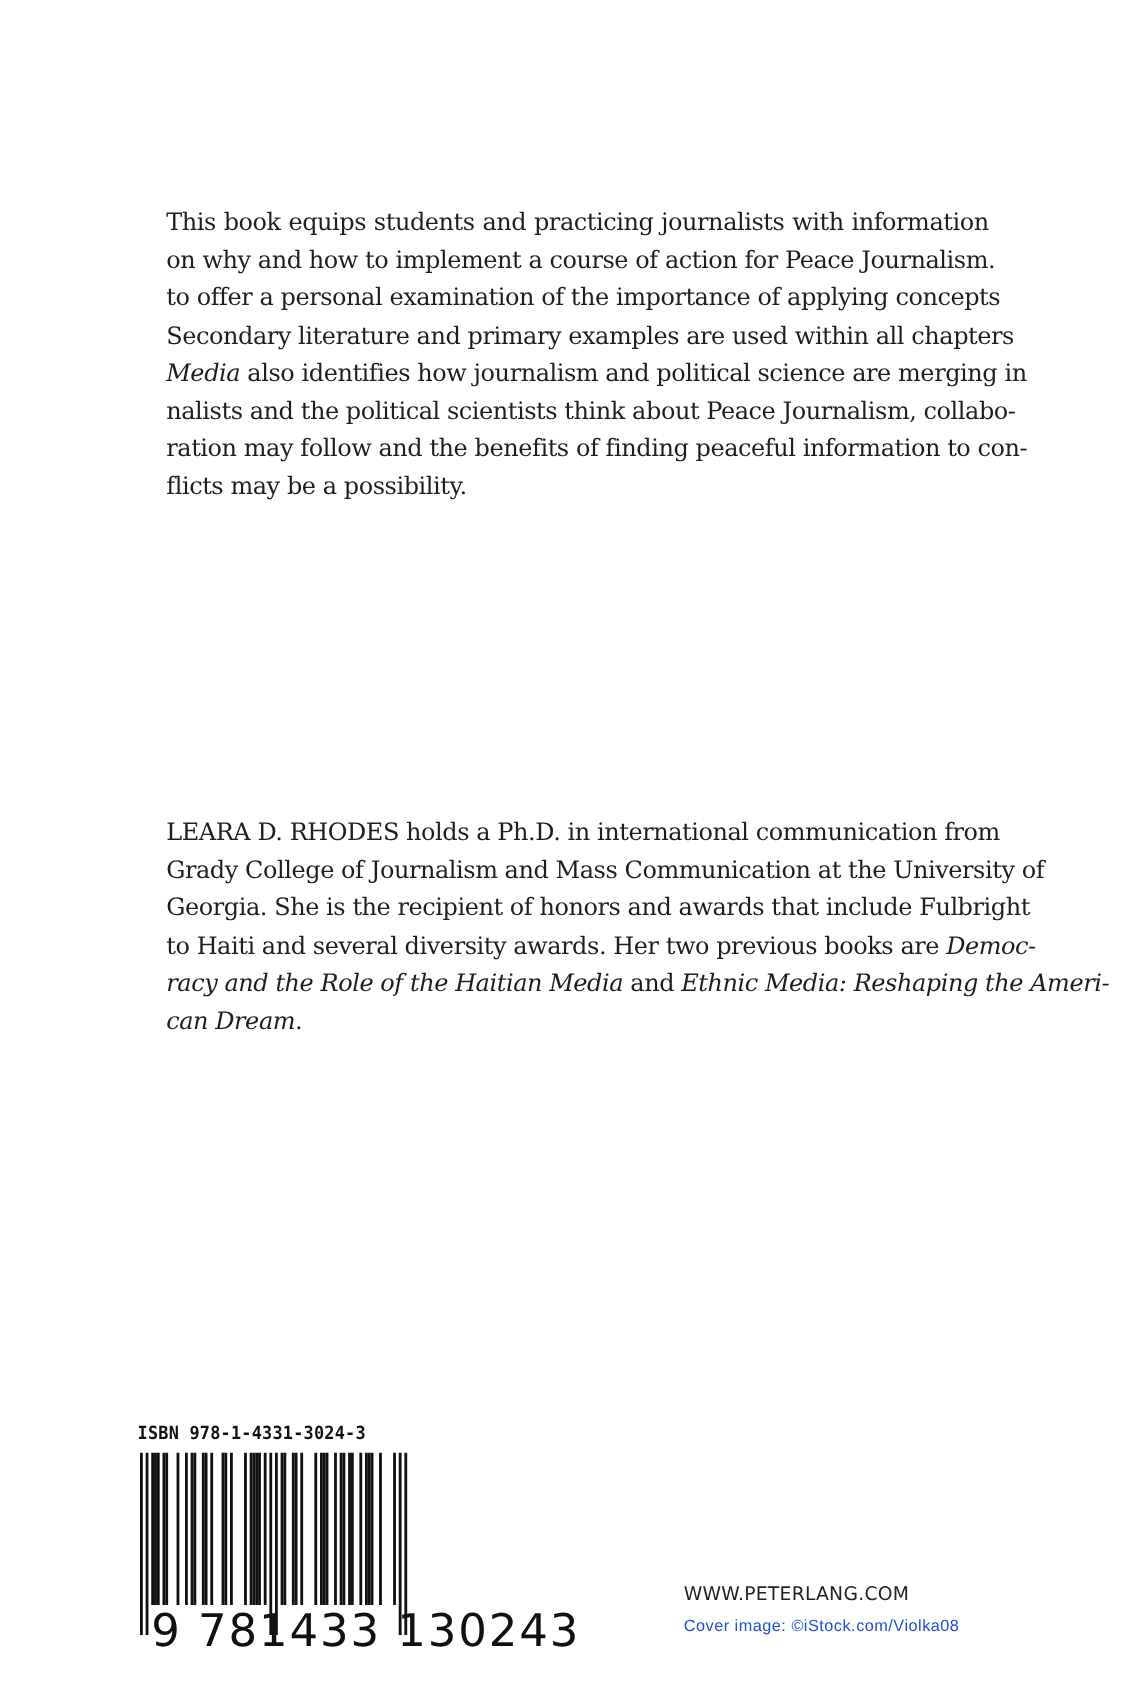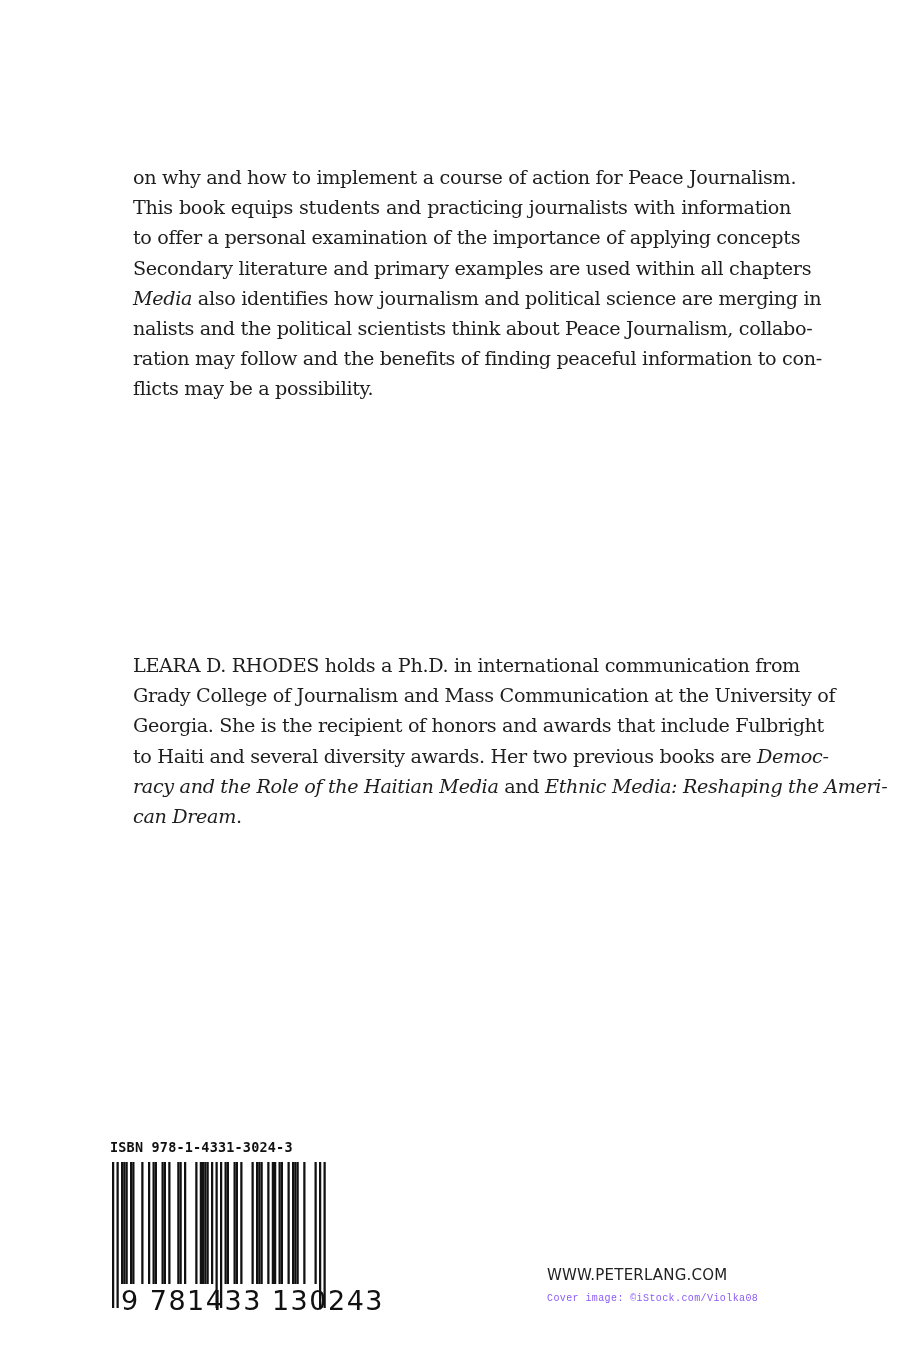--- a/index.html
+++ b/index.html
@@ -5,30 +5,30 @@
   html, body { margin: 0; padding: 0; background: #ffffff; }
   body { width: 907px; height: 1360px; position: relative; overflow: hidden; }
   .para { position: absolute; left: 133px; width: 658px; font-family: "DejaVu Serif", "Liberation Serif", serif; font-size: 19.2px; color: #1e1e1e; letter-spacing: -0.35px; }
   .line { display: block; height: 30.2px; line-height: 30.2px; white-space: nowrap; text-align: justify; text-align-last: justify; }
   .line.last { text-align-last: left; }
   .para i { font-style: italic; }
   #p1 { top: 163px; }
   #p2 { top: 651px; }
   #isbn-text { position: absolute; left: 110px; top: 1139px; font-family: "DejaVu Sans Mono", "Liberation Mono", monospace; font-size: 14.5px; font-weight: bold; color: #111; letter-spacing: 0.2px; transform: scaleX(0.93); transform-origin: left; }
   #barcode { position: absolute; left: 112px; top: 1162px; }
-  #barcode-digits { position: absolute; left: 121px; top: 1285px; font-family: "DejaVu Sans", "Liberation Sans", sans-serif; font-size: 27px; color: #111; }
+  #barcode-digits { position: absolute; left: 121px; top: 1285px; font-family: "DejaVu Sans", "Liberation Sans", sans-serif; font-size: 36px; color: #111; }
   #site-url { position: absolute; left: 547px; top: 1266px; font-family: "DejaVu Sans", "Liberation Sans", sans-serif; font-size: 15px; color: #222; letter-spacing: 0.2px; }
-  #cover-credit { position: absolute; left: 547px; top: 1293px; font-family: Liberation Mono, monospace; font-size: 10px; color: #8b5cf6; letter-spacing: 0.4px; }
+  #cover-credit { position: absolute; left: 547px; top: 1293px; font-family: Liberation Sans, sans-serif; font-size: 13px; color: #1d4ed8; letter-spacing: 0.4px; }
 </style>
 </head>
 <body>
 
 <div id="p1" class="para">
+    <span class="line"><span>This book equips students and practicing journalists with information</span></span>
     <span class="line"><span>on why and how to implement a course of action for Peace Journalism.</span></span>
-    <span class="line"><span>This book equips students and practicing journalists with information</span></span>
     <span class="line"><span>to offer a personal examination of the importance of applying concepts</span></span>
     <span class="line"><span>Secondary literature and primary examples are used within all chapters</span></span>
     <span class="line"><i>Media</i><span> also identifies how journalism and political science are merging in</span></span>
     <span class="line"><span>nalists and the political scientists think about Peace Journalism, collabo-</span></span>
     <span class="line"><span>ration may follow and the benefits of finding peaceful information to con-</span></span>
     <span class="line last"><span>flicts may be a possibility.</span></span>
   </div>
 <div id="p2" class="para">
     <span class="line"><span>LEARA D. RHODES holds a Ph.D. in international communication from</span></span>
     <span class="line"><span>Grady College of Journalism and Mass Communication at the University of</span></span>

